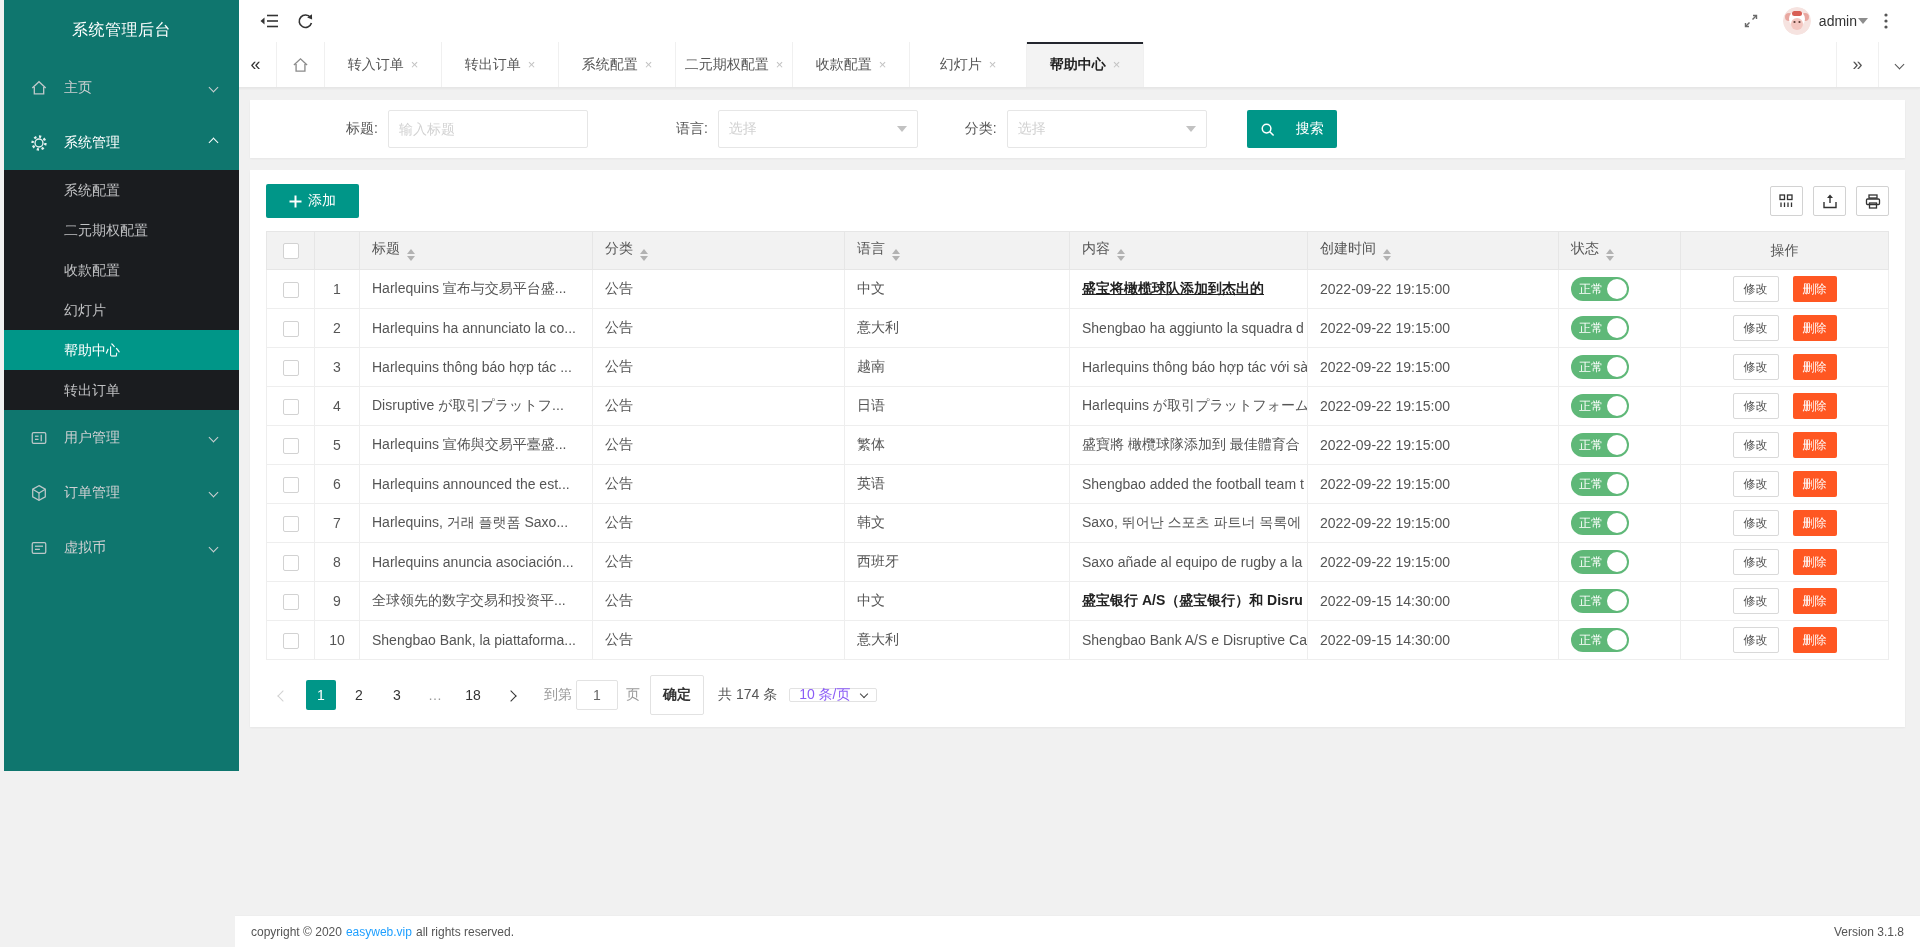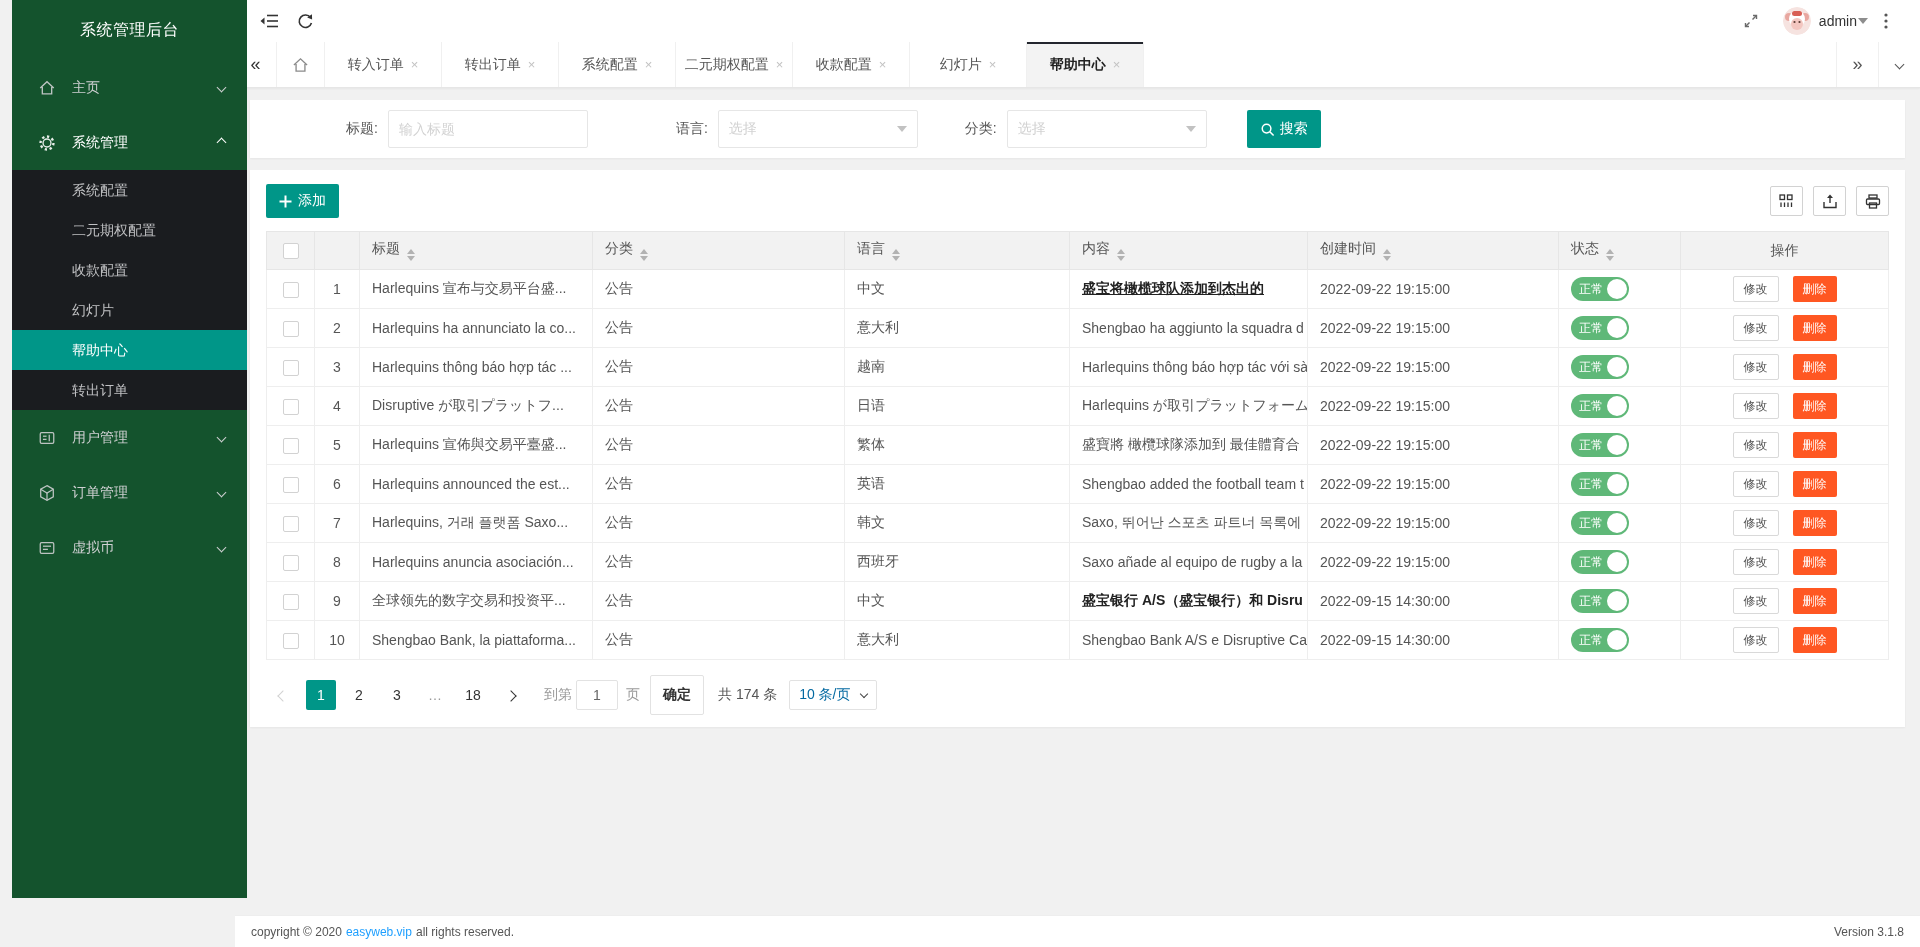--- a/index.html
+++ b/index.html
@@ -2,21 +2,21 @@
 <html><head>
 <meta charset="utf-8">
 <style>
   *{box-sizing:border-box;margin:0;padding:0}
   html,body{width:1920px;height:947px;overflow:hidden}
   body{font-family:"Liberation Sans","DejaVu Sans",sans-serif;font-size:14px;color:#555;background:#f1f1f1;position:relative}
   a{text-decoration:none}
   svg{display:block}
 
   
-  .sidebar{position:absolute;left:12px;top:0;width:235px;height:898px;background:#14532d;z-index:10}
+  .sidebar{position:absolute;left:4px;top:0;width:235px;height:771px;background:#0f766e;z-index:10}
   .sidebar-title{height:60px;line-height:60px;text-align:center;color:#fff;font-size:16px;letter-spacing:.5px}
   .nav-item{height:55px;display:flex;align-items:center;padding:0 22px 0 26px;color:#cfd0d2;cursor:pointer}
   .nav-item.on{color:#fff}
   .nav-item .nicon{width:18px;height:18px;margin-right:16px;flex:none;opacity:.9}
   .nav-item .nlabel{flex:1}
   .submenu{background:#1a1c1f}
   .submenu-item{height:40px;line-height:40px;padding-left:60px;color:#c0c1c3;font-size:14px;cursor:pointer}
   .submenu-item.active{background:#009688;color:#fff}
   .ch{display:inline-block;width:7px;height:7px;border:0 solid currentColor}
   .ch-d{border-width:0 1.5px 1.5px 0;transform:rotate(45deg)}
@@ -46,25 +46,25 @@
   .card{background:#fff;border-radius:0;box-shadow:0 1px 2px rgba(0,0,0,.05)}
 
   .filter-card{height:58px;display:flex;align-items:center;padding:0 18px;margin-bottom:12px}
   .fgroup{display:flex;align-items:center}
   .flabel{color:#555;margin-right:10px}
   .finput{width:200px;height:38px;border:1px solid #e6e6e6;border-radius:2px;padding:0 10px;color:#666;outline:none;font-size:14px;font-family:inherit}
   .finput::placeholder{color:#d2d2d2}
   .fselect{width:200px;height:38px;border:1px solid #e6e6e6;border-radius:2px;padding:0 10px;display:flex;align-items:center;color:#d2d2d2;cursor:pointer}
   .fselect .caret{margin-left:auto;border-top-color:#c2c2c2}
   .g1{margin-left:78px}.g2{margin-left:88px}.g3{margin-left:47px}
-  .search-btn{margin-left:40px;height:38px;padding:0 13px;background:#009688;border:none;border-radius:2px;color:#fff;font-size:14px;display:flex;align-items:center;gap:5px;cursor:pointer;font-family:inherit}
+  .search-btn{margin-left:40px;height:38px;padding:0 13px;background:#009688;border:none;border-radius:2px;color:#fff;font-size:14px;display:flex;align-items:center;gap:21px;cursor:pointer;font-family:inherit}
 
   .table-card{padding:14px 16px 12px}
   .tb-toolbar{display:flex;align-items:center;margin-bottom:13px}
-  .add-btn{height:34px;padding:0 13px;background:#009688;border:none;border-radius:2px;color:#fff;font-size:14px;display:flex;align-items:center;gap:6px;cursor:pointer;font-family:inherit}
+  .add-btn{height:34px;padding:0 23px;background:#009688;border:none;border-radius:2px;color:#fff;font-size:14px;display:flex;align-items:center;gap:6px;cursor:pointer;font-family:inherit}
   .tool-icons{margin-left:auto;display:flex;gap:10px}
   .tool-btn{width:33px;height:30px;border:1px solid #d2d2d2;border-radius:2px;background:#fff;display:flex;align-items:center;justify-content:center;color:#333;cursor:pointer}
 
   table{width:100%;border-collapse:collapse;table-layout:fixed}
   th{height:38px;background:#f2f2f2;border:1px solid #e6e6e6;font-weight:normal;color:#555;text-align:left;padding:0 12px;white-space:nowrap}
   td{height:39px;border:1px solid #eee;padding:0 12px;white-space:nowrap;overflow:hidden;color:#555}
   th.c-center,td.c-center{text-align:center;padding:0}
   .cb{display:inline-block;width:16px;height:16px;background:#fff;border:1px solid #d2d2d2;border-radius:2px;vertical-align:middle;cursor:pointer}
   .sort{display:inline-flex;flex-direction:column;gap:2px;margin-left:7px;vertical-align:-1px;cursor:pointer}
   .s-up{width:0;height:0;border-left:4px solid transparent;border-right:4px solid transparent;border-bottom:5px solid #b2b2b2}
@@ -82,21 +82,21 @@
   .pg.active{background:#009688;color:#fff;border-radius:2px;cursor:default}
   .pg.ellipsis{color:#999;cursor:default}
   .pchev{display:inline-block;width:8px;height:8px;border:0 solid currentColor;vertical-align:middle}
   .pchev.l{border-width:0 0 1.5px 1.5px;transform:rotate(45deg)}
   .pchev.r{border-width:1.5px 1.5px 0 0;transform:rotate(45deg)}
   .goto-label{color:#999;margin:0 4px 0 10px}
   .goto-input{width:42px;height:30px;border:1px solid #e2e2e2;border-radius:2px;text-align:center;color:#666;font-size:14px;outline:none;font-family:inherit}
   .page-word{color:#999;margin:0 10px 0 8px}
   .confirm-btn{height:40px;padding:0 12px;background:#fff;border:1px solid #e2e2e2;border-radius:2px;font-weight:bold;color:#333;font-size:14px;cursor:pointer;font-family:inherit}
   .total{color:#555;margin:0 12px 0 14px}
-  .per-page{height:30px;border:1px solid #e2e2e2;border-radius:2px;display:flex;align-items:center;gap:10px;padding:0 9px;color:#0369a1;cursor:pointer;background:#fff}
+  .per-page{height:14px;border:1px solid #e2e2e2;border-radius:2px;display:flex;align-items:center;gap:10px;padding:0 9px;color:#8b5cf6;cursor:pointer;background:#fff}
   .per-page .ch{width:6px;height:6px;border-color:#444;margin-top:-3px}
 
   
   .footer{position:absolute;left:235px;bottom:0;right:0;height:32px;background:#fff;border-top:1px solid #eee;display:flex;align-items:center;padding:0 16px;color:#555;font-size:12px}
   .footer a{color:#1E9FFF;margin:0 4px;cursor:pointer}
   .version{margin-left:auto;color:#555}
 </style>
 </head>
 <body>
 

